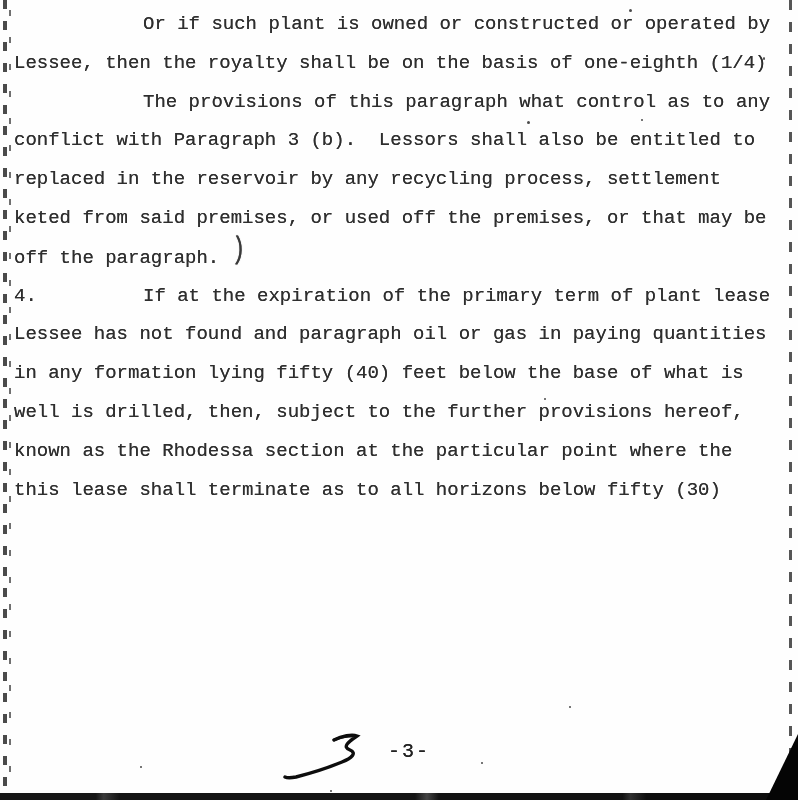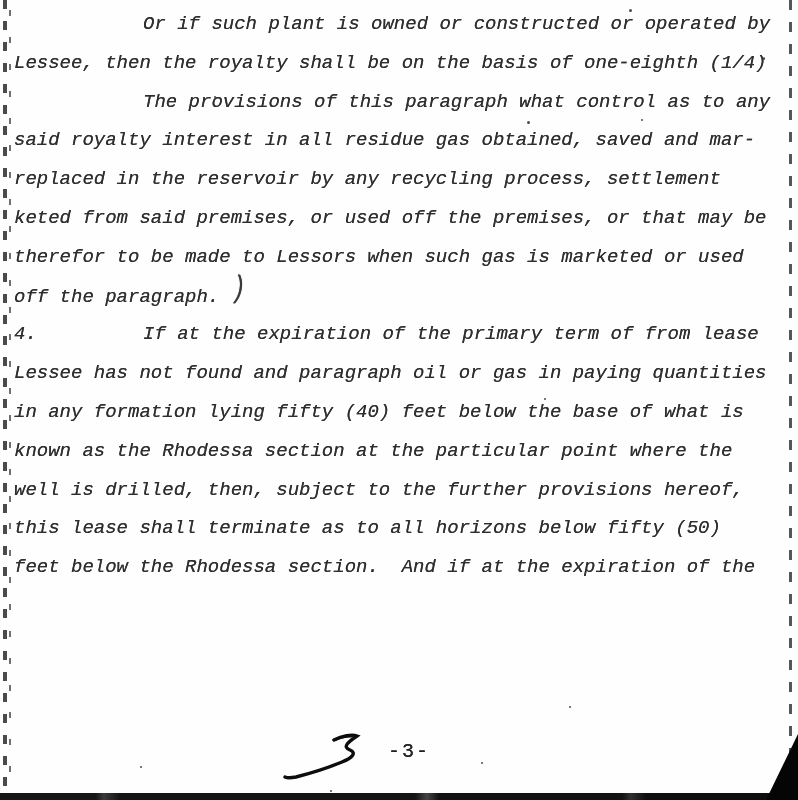--- a/index.html
+++ b/index.html
@@ -25,21 +25,20 @@
     width: 772px;
     color: #2e2e2e;
   }
   .line {
     position: relative;
     height: 38.8px;
     line-height: 38.8px;
     font-size: 19px;
     white-space: pre;
     text-shadow: 0 0 0.6px rgba(42,42,42,0.85);
-    font-style: italic;
   }
   .line.indent .t { margin-left: 129px; }
   .num {
     position: absolute;
     left: 0;
     top: 0;
   }
   .pen-mark {
     display: inline-block;
     margin-left: 12px;
@@ -132,32 +131,30 @@
   <div class="speck" style="left:544px; top:398px; width:2px; height:2px;"></div>
   <div class="speck" style="left:569px; top:706px; width:2px; height:2px;"></div>
   <div class="speck" style="left:481px; top:762px; width:2px; height:2px;"></div>
   <div class="speck" style="left:330px; top:790px; width:2px; height:2px;"></div>
   <div class="speck" style="left:140px; top:766px; width:2px; height:2px;"></div>
 
   <div class="body-text">
     <div class="line indent"><span class="t">Or if such plant is owned or constructed or operated by</span></div>
     <div class="line"><span class="t">Lessee, then the royalty shall be on the basis of one-eighth (1/4)</span></div>
     <div class="line indent"><span class="t">The provisions of this paragraph what control as to any</span></div>
-    <div class="line"><span class="t">said royalty interest in all residue gas obtained, saved and mar-</span></div>
+    <div class="line"><span class="t">conflict with Paragraph 3 (b).  Lessors shall also be entitled to</span></div>
     <div class="line"><span class="t">replaced in the reservoir by any recycling process, settlement</span></div>
     <div class="line"><span class="t">keted from said premises, or used off the premises, or that may be</span></div>
-    <div class="line"><span class="t">therefor to be made to Lessors when such gas is marketed or used</span></div>
     <div class="line"><span class="t">off the paragraph.</span><span class="pen-mark">)</span></div>
-    <div class="line indent"><span class="num">4.</span><span class="t">If at the expiration of the primary term of from lease</span></div>
+    <div class="line indent"><span class="num">4.</span><span class="t">If at the expiration of the primary term of plant lease</span></div>
     <div class="line"><span class="t">Lessee has not found and paragraph oil or gas in paying quantities</span></div>
     <div class="line"><span class="t">in any formation lying fifty (40) feet below the base of what is</span></div>
+    <div class="line"><span class="t">well is drilled, then, subject to the further provisions hereof,</span></div>
     <div class="line"><span class="t">known as the Rhodessa section at the particular point where the</span></div>
-    <div class="line"><span class="t">well is drilled, then, subject to the further provisions hereof,</span></div>
-    <div class="line"><span class="t">this lease shall terminate as to all horizons below fifty (50)</span></div>
-    <div class="line"><span class="t">feet below the Rhodessa section.  And if at the expiration of the</span></div>
+    <div class="line"><span class="t">this lease shall terminate as to all horizons below fifty (30)</span></div>
   </div>
 
   <svg class="handwritten-num" viewBox="0 0 105 52" aria-label="3">
     <path d="M 52 10 C 60 6, 70 4, 75 6 C 66 12, 60 17, 68 20 C 75 23, 70 28, 60 32 C 48 37, 30 43, 14 47 C 9 48, 5 48, 3 47" fill="none" stroke="#0d0d0d" stroke-width="3.4" stroke-linecap="round"></path>
     <path d="M 52 10 C 56 8, 64 6, 72 6" fill="none" stroke="#0d0d0d" stroke-width="2.6" stroke-linecap="round"></path>
   </svg>
 
   <div class="typed-pagenum">-3-</div>
 
 </div>

